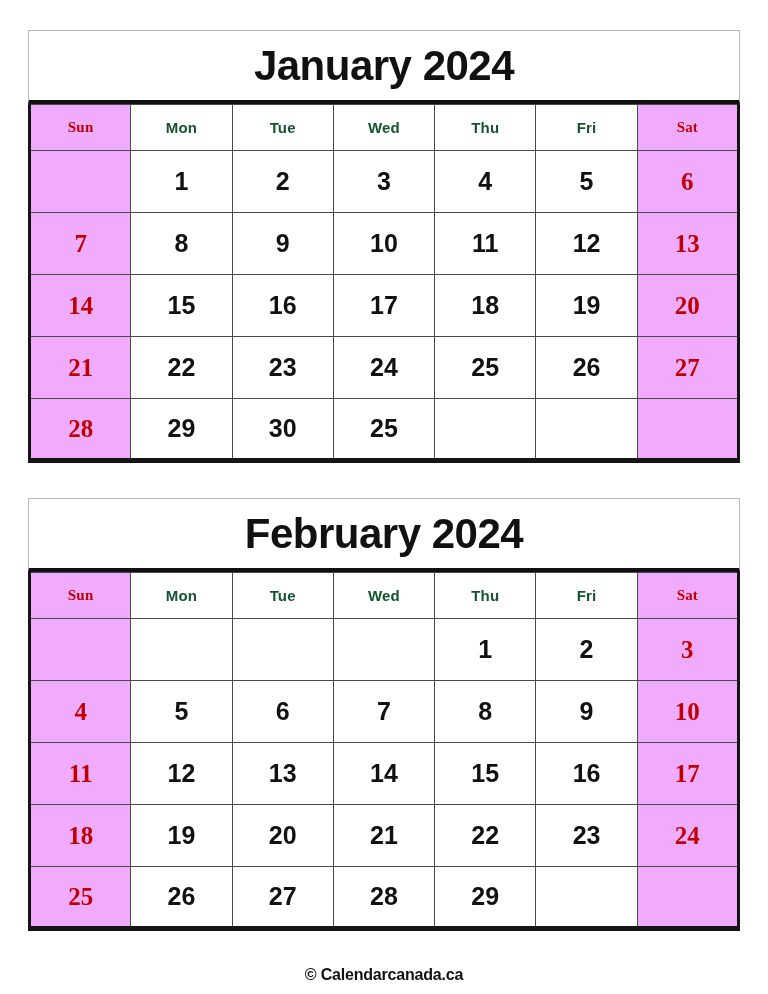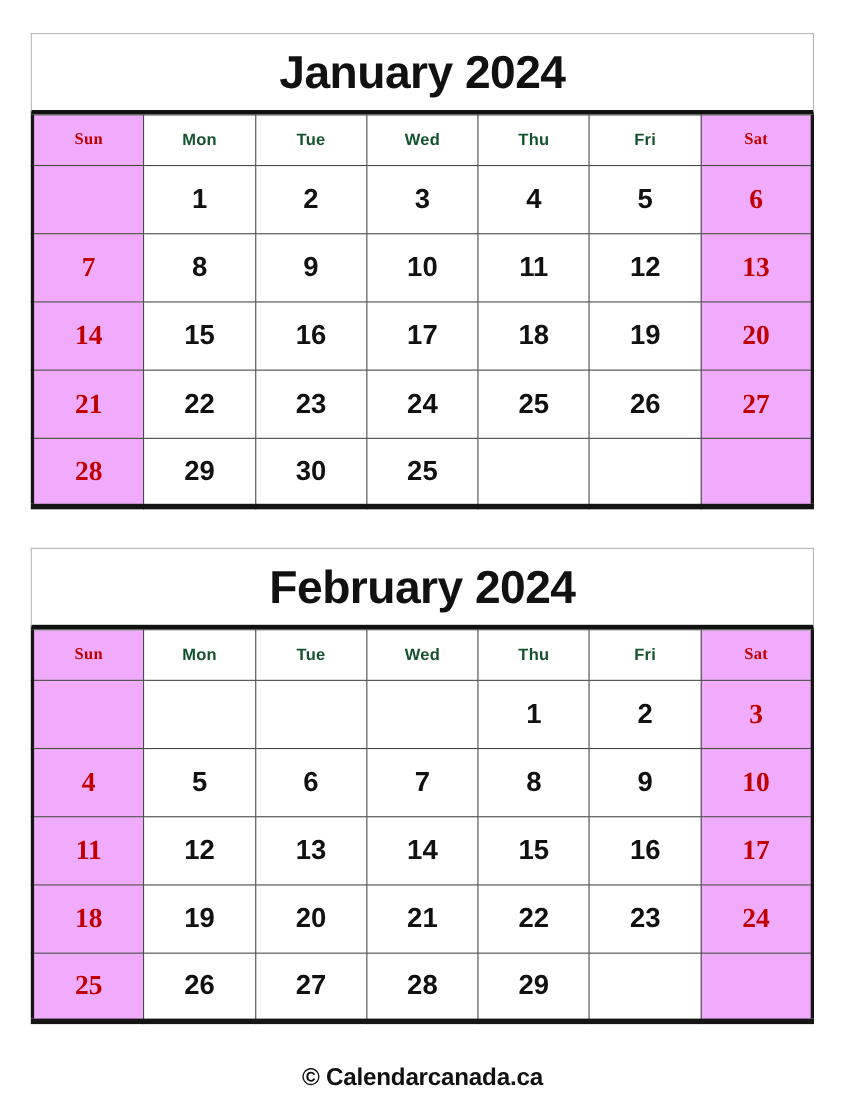--- a/index.html
+++ b/index.html
@@ -92,21 +92,21 @@
     font-family: Liberation Serif, serif;
   }
 
   
   .footer {
     width: 712px;
     text-align: center;
     margin-top: 22px;
   }
   .footer-text {
-    font-size: 22px;
+    font-size: 16px;
     font-weight: bold;
     color: #111111;
     letter-spacing: -0.2px;
   }
 </style>
 </head>
 <body>
 
 <div class="page">
 

